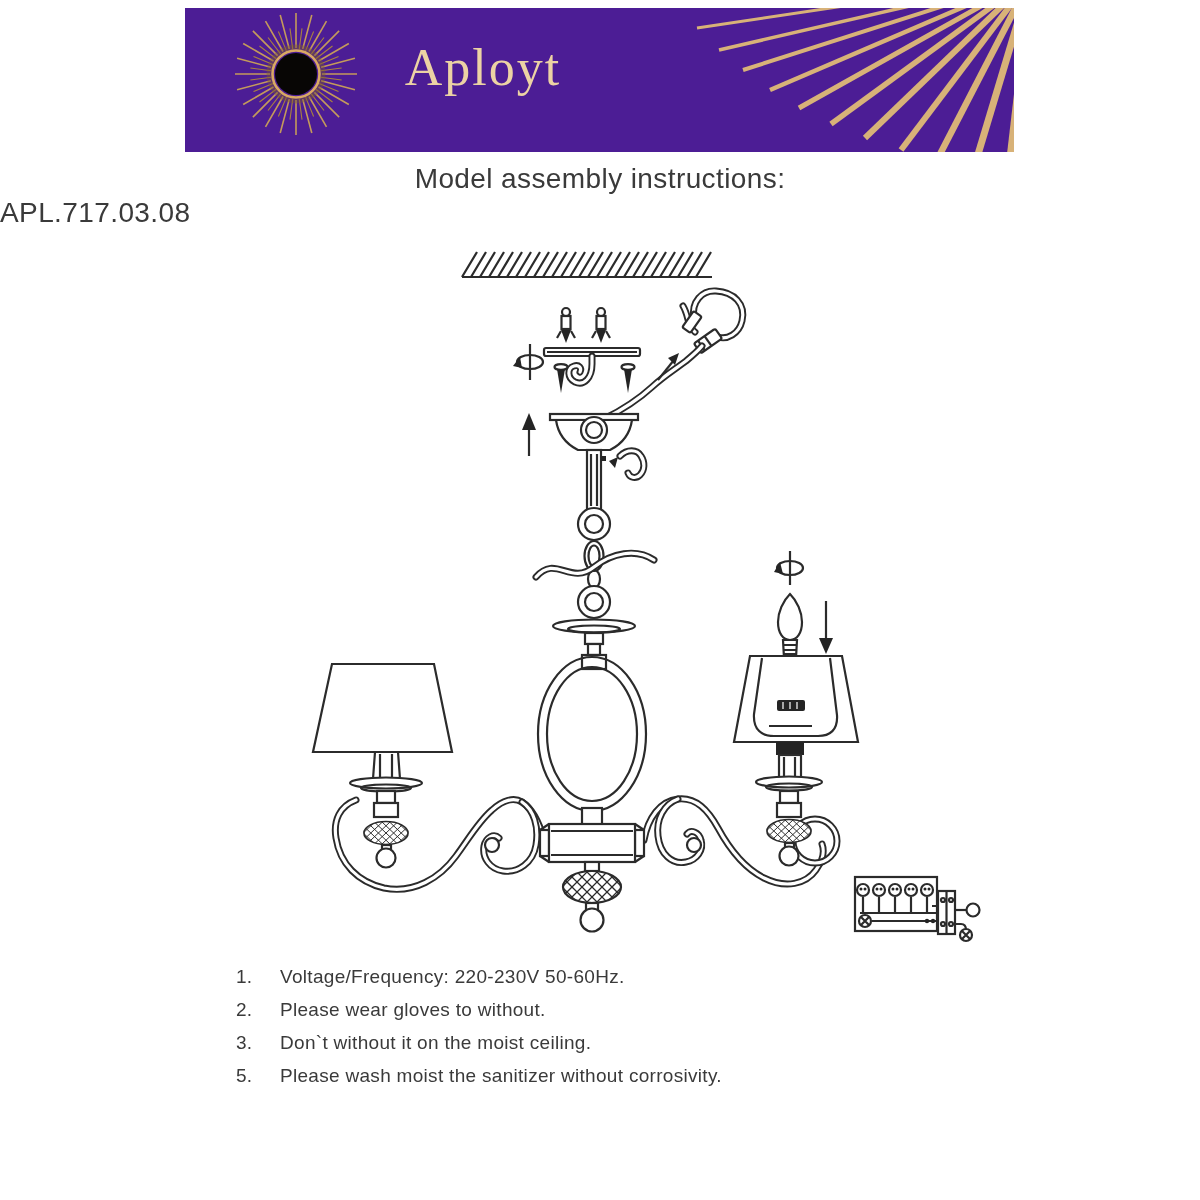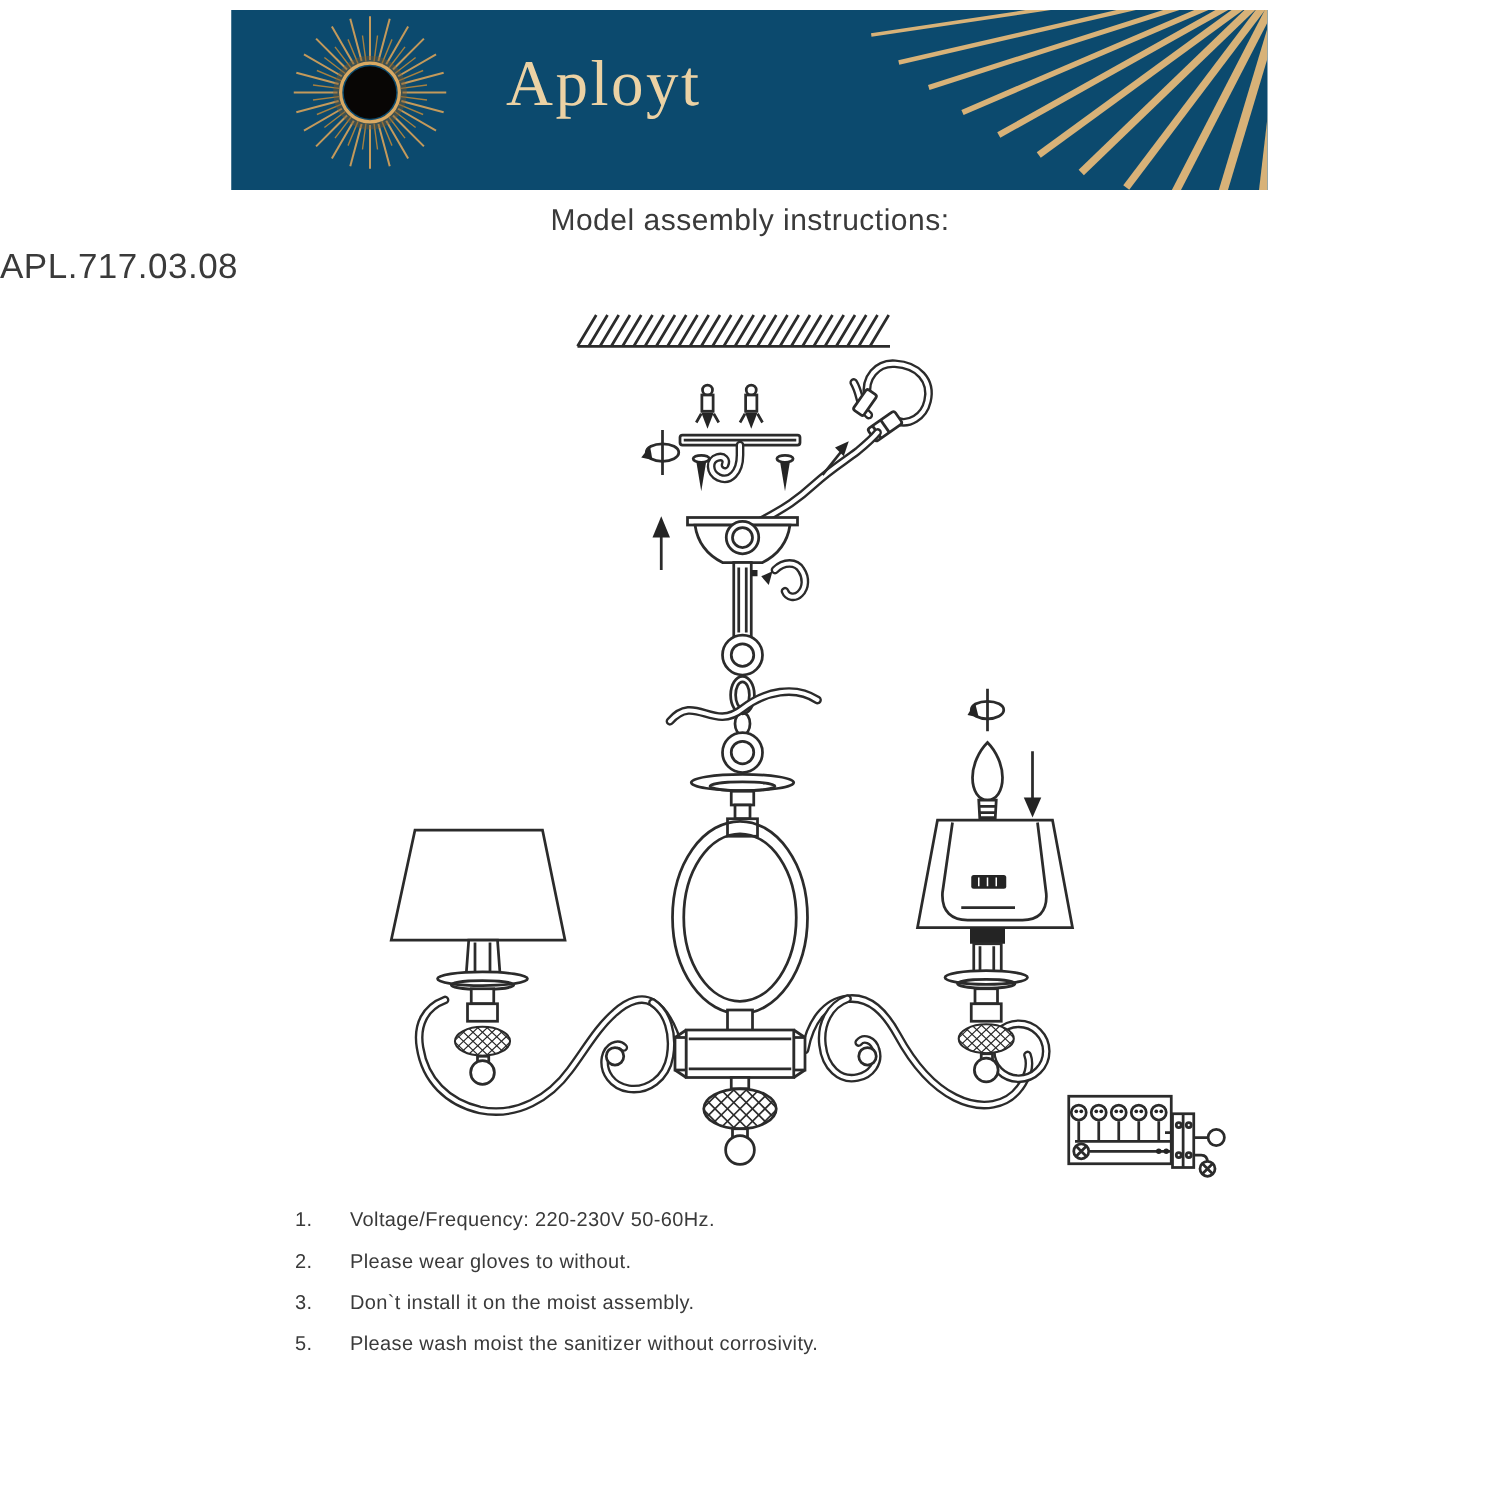--- a/index.html
+++ b/index.html
@@ -1,29 +1,29 @@
 <!DOCTYPE html>
 <html><head>
 <meta charset="utf-8">
 <style>
   html,body{margin:0;padding:0;background:#ffffff;}
   .page{position:relative;width:1200px;height:1200px;background:#ffffff;overflow:hidden;
         font-family:"Liberation Sans", sans-serif;}
-  .banner{position:absolute;left:185px;top:8px;width:829px;height:144px;background:#0c4a6e;overflow:hidden;}
+  .banner{position:absolute;left:185px;top:8px;width:829px;height:144px;background:#4c1d95;overflow:hidden;}
   .banner svg{position:absolute;left:0;top:0;}
   .brand{position:absolute;left:208px;top:30px;width:180px;text-align:center;
          font-family:"Liberation Serif", serif;font-size:52px;font-weight:400;
          color:#ecd2a4;letter-spacing:2px;}
   .title-line{position:absolute;left:0;top:163px;width:1200px;text-align:center;
-              font-size:24px;color:#3a3a3a;letter-spacing:.4px;margin:0;}
+              font-size:28px;color:#3a3a3a;letter-spacing:.4px;margin:0;}
   .model-line{position:absolute;left:0;top:197px;width:1200px;
               font-size:28px;color:#3a3a3a;letter-spacing:.4px;margin:0;}
   .diagram{position:absolute;left:0;top:240px;}
   .instructions{position:absolute;left:230px;top:960px;margin:0;padding:0;list-style:none;
-                font-size:16px;color:#3a3a3a;letter-spacing:.3px;}
+                font-size:19px;color:#3a3a3a;letter-spacing:.3px;}
   .instructions li{height:33px;line-height:33px;white-space:nowrap;}
   .instructions .num{display:inline-block;width:44px;padding-left:6px;}
   
   .ln{stroke:#2b2b2b;fill:none;stroke-width:2.2;}
   .fillw{fill:#ffffff;stroke:#2b2b2b;stroke-width:2.2;}
   .tube-o{stroke:#2b2b2b;stroke-width:7;fill:none;stroke-linecap:round;}
   .tube-i{stroke:#ffffff;stroke-width:3.2;fill:none;stroke-linecap:round;}
   .dark{fill:#242424;stroke:none;}
 </style>
 </head>
@@ -358,17 +358,17 @@
       <circle class="fillw" stroke-width="1.8" cx="973" cy="910" r="6.5"></circle>
       <path class="ln" stroke-width="1.4" d="M955,924 H961 C965,924 966,927 966,930"></path>
       <circle class="fillw" stroke-width="1.8" cx="966" cy="935" r="6"></circle>
       <path class="ln" stroke-width="1.2" d="M962,931 L970,939 M970,931 L962,939"></path>
     </g>
   </svg>
 
   <ol class="instructions">
     <li><span class="num">1.</span><span class="txt">Voltage/Frequency: 220-230V 50-60Hz.</span></li>
     <li><span class="num">2.</span><span class="txt">Please wear gloves to without.</span></li>
-    <li><span class="num">3.</span><span class="txt">Don`t install it on the moist assembly.</span></li>
+    <li><span class="num">3.</span><span class="txt">Don`t without it on the moist ceiling.</span></li>
     <li><span class="num">5.</span><span class="txt">Please wash moist the sanitizer without corrosivity.</span></li>
   </ol>
 
 </div>
 
 </body></html>

